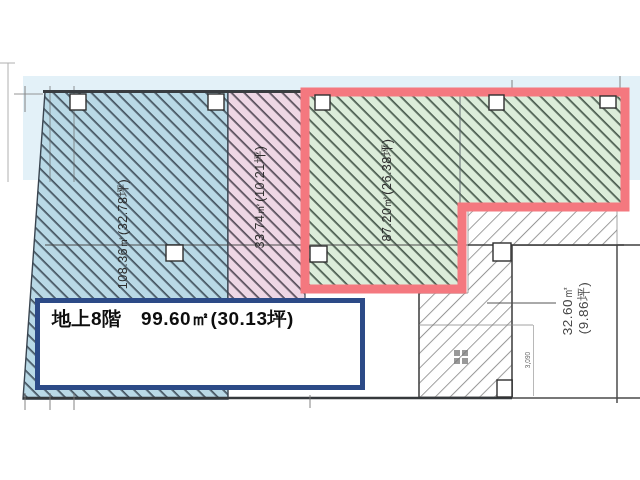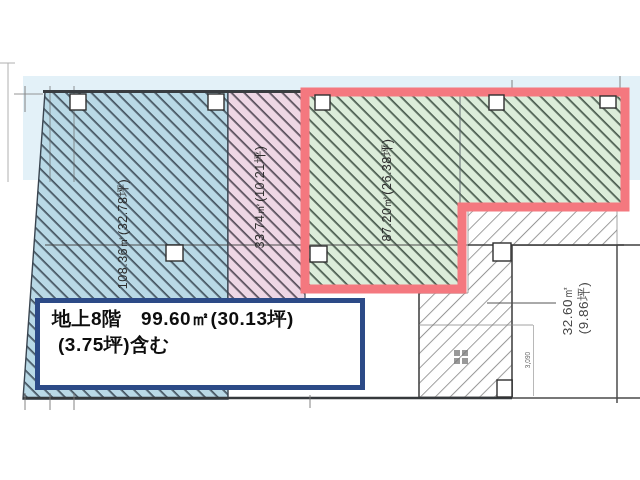--- a/index.html
+++ b/index.html
@@ -113,16 +113,15 @@
     <text class="plan-label" transform="rotate(-90 577 308)" text-anchor="middle" font-size="13.5" fill="#474747" letter-spacing="0.5">
       <tspan x="577" y="303">32.60㎡</tspan>
       <tspan x="577" dy="16">(9.86坪)</tspan>
     </text>
 
     <text class="plan-label" transform="rotate(-90 530 360)" x="530" y="360" text-anchor="middle" font-size="6.5" fill="#666666">3,090</text>
   </svg>
 
   <div class="info-box">
     <div class="ln">地上8階　99.60㎡(30.13坪)</div>
-    <div class="ln ln3">(3.75坪)含む</div>
   </div>
 
 </div>
 
 </body></html>

